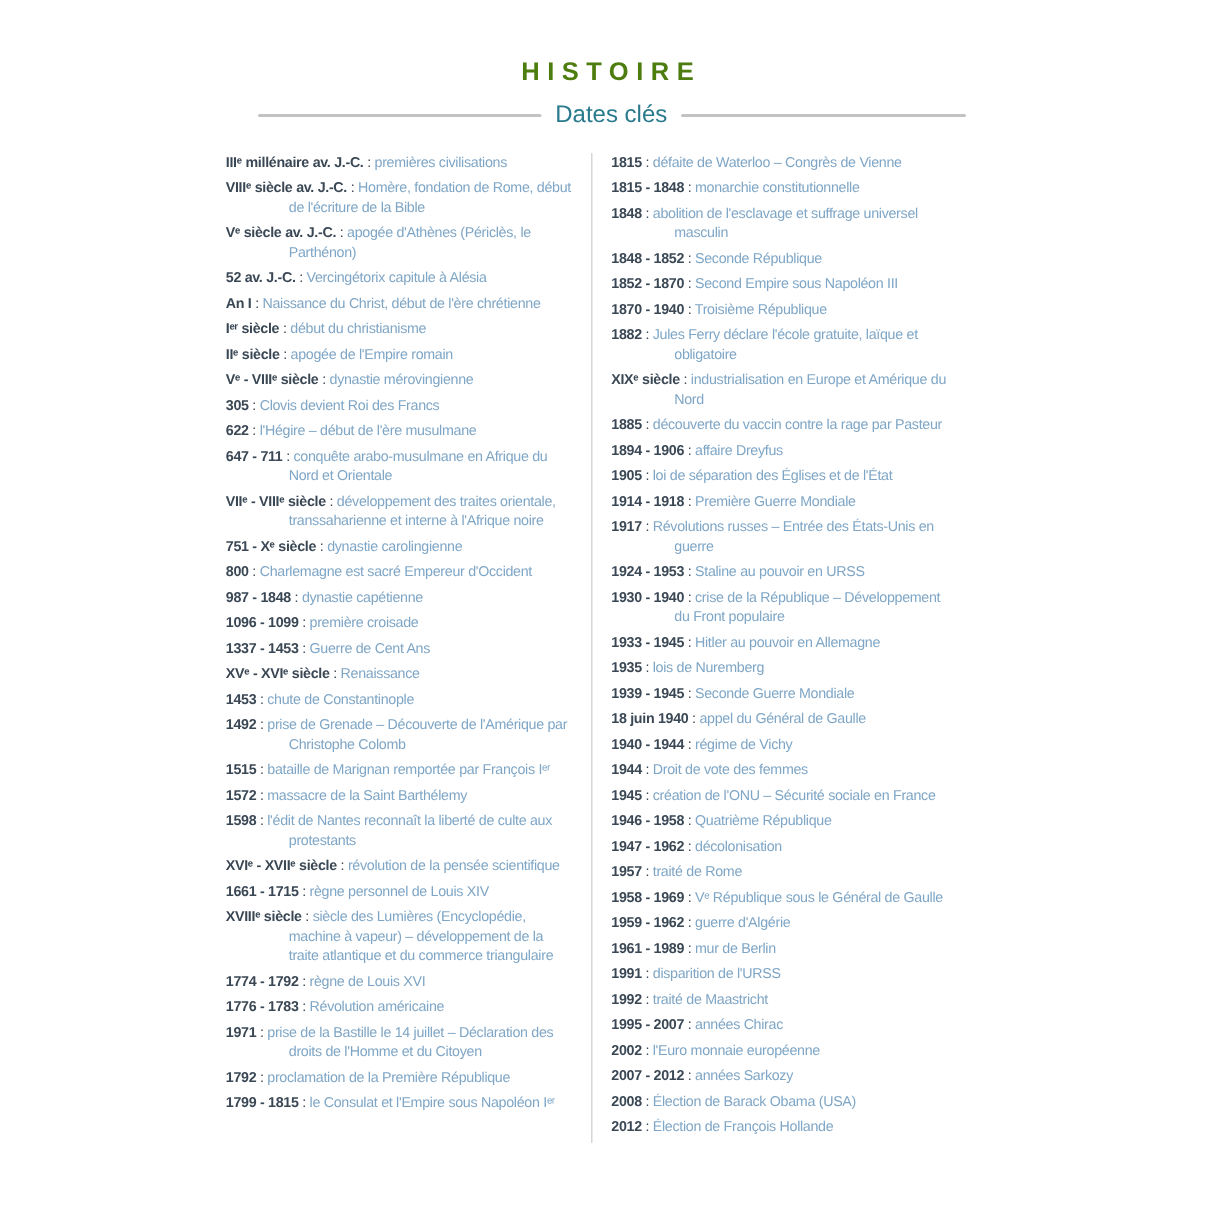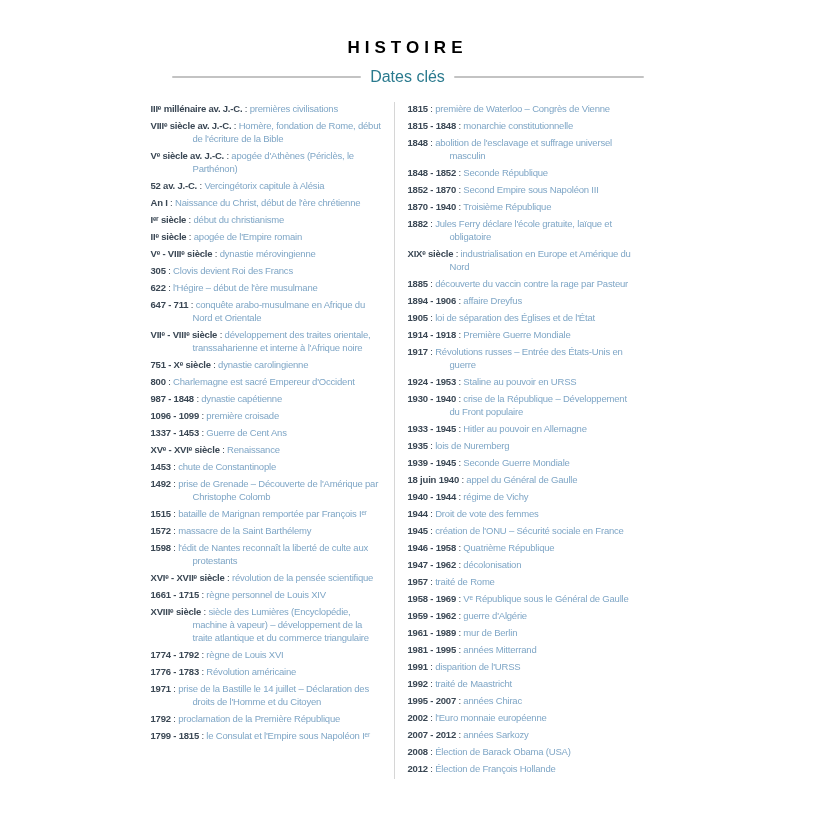--- a/index.html
+++ b/index.html
@@ -8,21 +8,21 @@
     width: 815px;
     height: 815px;
     background: #ffffff;
     box-sizing: border-box;
     padding-top: 38px;
     font-family: "Liberation Sans", "DejaVu Sans", sans-serif;
     overflow: hidden;
   }
   .title {
     text-align: center;
-    color: #000000;
+    color: #4d7c0f;
     font-size: 17px;
     font-weight: bold;
     letter-spacing: 5px;
     line-height: 20px;
   }
   .subtitle-row {
     width: 472px;
     margin: 9px auto 0 auto;
     display: flex;
     align-items: center;
@@ -118,21 +118,21 @@
         <div class="entry"><span class="date">XVIᵉ - XVIIᵉ siècle</span><span class="sep"> : </span><span class="desc">révolution de la pensée scientifique</span></div>
         <div class="entry"><span class="date">1661 - 1715</span><span class="sep"> : </span><span class="desc">règne personnel de Louis XIV</span></div>
         <div class="entry"><span class="date">XVIIIᵉ siècle</span><span class="sep"> : </span><span class="desc">siècle des Lumières (Encyclopédie, machine à vapeur) – développement de la traite atlantique et du commerce triangulaire</span></div>
         <div class="entry"><span class="date">1774 - 1792</span><span class="sep"> : </span><span class="desc">règne de Louis XVI</span></div>
         <div class="entry"><span class="date">1776 - 1783</span><span class="sep"> : </span><span class="desc">Révolution américaine</span></div>
         <div class="entry"><span class="date">1971</span><span class="sep"> : </span><span class="desc">prise de la Bastille le 14 juillet – Déclaration des droits de l'Homme et du Citoyen</span></div>
         <div class="entry"><span class="date">1792</span><span class="sep"> : </span><span class="desc">proclamation de la Première République</span></div>
         <div class="entry"><span class="date">1799 - 1815</span><span class="sep"> : </span><span class="desc">le Consulat et l'Empire sous Napoléon Iᵉʳ</span></div>
       </div>
     <div class="column column-right">
-        <div class="entry"><span class="date">1815</span><span class="sep"> : </span><span class="desc">première de Waterloo – Congrès de Vienne</span></div>
+        <div class="entry"><span class="date">1815</span><span class="sep"> : </span><span class="desc">défaite de Waterloo – Congrès de Vienne</span></div>
         <div class="entry"><span class="date">1815 - 1848</span><span class="sep"> : </span><span class="desc">monarchie constitutionnelle</span></div>
         <div class="entry"><span class="date">1848</span><span class="sep"> : </span><span class="desc">abolition de l'esclavage et suffrage universel masculin</span></div>
         <div class="entry"><span class="date">1848 - 1852</span><span class="sep"> : </span><span class="desc">Seconde République</span></div>
         <div class="entry"><span class="date">1852 - 1870</span><span class="sep"> : </span><span class="desc">Second Empire sous Napoléon III</span></div>
         <div class="entry"><span class="date">1870 - 1940</span><span class="sep"> : </span><span class="desc">Troisième République</span></div>
         <div class="entry"><span class="date">1882</span><span class="sep"> : </span><span class="desc">Jules Ferry déclare l'école gratuite, laïque et obligatoire</span></div>
         <div class="entry"><span class="date">XIXᵉ siècle</span><span class="sep"> : </span><span class="desc">industrialisation en Europe et Amérique du Nord</span></div>
         <div class="entry"><span class="date">1885</span><span class="sep"> : </span><span class="desc">découverte du vaccin contre la rage par Pasteur</span></div>
         <div class="entry"><span class="date">1894 - 1906</span><span class="sep"> : </span><span class="desc">affaire Dreyfus</span></div>
         <div class="entry"><span class="date">1905</span><span class="sep"> : </span><span class="desc">loi de séparation des Églises et de l'État</span></div>
@@ -146,21 +146,20 @@
         <div class="entry"><span class="date">18 juin 1940</span><span class="sep"> : </span><span class="desc">appel du Général de Gaulle</span></div>
         <div class="entry"><span class="date">1940 - 1944</span><span class="sep"> : </span><span class="desc">régime de Vichy</span></div>
         <div class="entry"><span class="date">1944</span><span class="sep"> : </span><span class="desc">Droit de vote des femmes</span></div>
         <div class="entry"><span class="date">1945</span><span class="sep"> : </span><span class="desc">création de l'ONU – Sécurité sociale en France</span></div>
         <div class="entry"><span class="date">1946 - 1958</span><span class="sep"> : </span><span class="desc">Quatrième République</span></div>
         <div class="entry"><span class="date">1947 - 1962</span><span class="sep"> : </span><span class="desc">décolonisation</span></div>
         <div class="entry"><span class="date">1957</span><span class="sep"> : </span><span class="desc">traité de Rome</span></div>
         <div class="entry"><span class="date">1958 - 1969</span><span class="sep"> : </span><span class="desc">Vᵉ République sous le Général de Gaulle</span></div>
         <div class="entry"><span class="date">1959 - 1962</span><span class="sep"> : </span><span class="desc">guerre d'Algérie</span></div>
         <div class="entry"><span class="date">1961 - 1989</span><span class="sep"> : </span><span class="desc">mur de Berlin</span></div>
-        <div class="entry"><span class="date">1981 - 1995</span><span class="sep"> : </span><span class="desc">années Mitterrand</span></div>
         <div class="entry"><span class="date">1991</span><span class="sep"> : </span><span class="desc">disparition de l'URSS</span></div>
         <div class="entry"><span class="date">1992</span><span class="sep"> : </span><span class="desc">traité de Maastricht</span></div>
         <div class="entry"><span class="date">1995 - 2007</span><span class="sep"> : </span><span class="desc">années Chirac</span></div>
         <div class="entry"><span class="date">2002</span><span class="sep"> : </span><span class="desc">l'Euro monnaie européenne</span></div>
         <div class="entry"><span class="date">2007 - 2012</span><span class="sep"> : </span><span class="desc">années Sarkozy</span></div>
         <div class="entry"><span class="date">2008</span><span class="sep"> : </span><span class="desc">Élection de Barack Obama (USA)</span></div>
         <div class="entry"><span class="date">2012</span><span class="sep"> : </span><span class="desc">Élection de François Hollande</span></div>
       </div>
   </div>
 </div>

